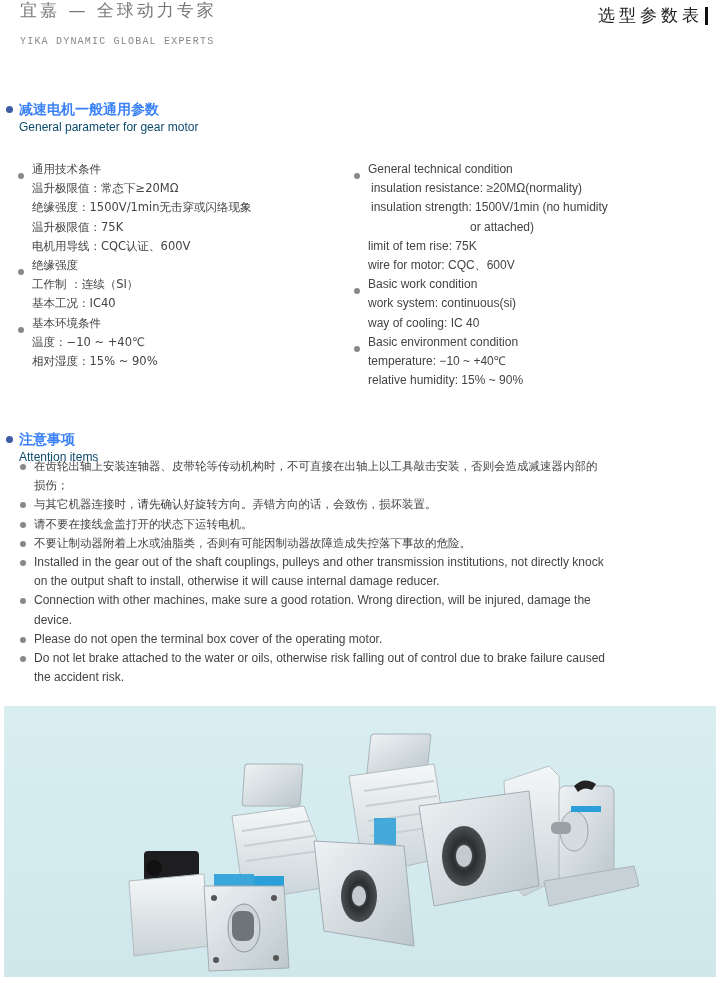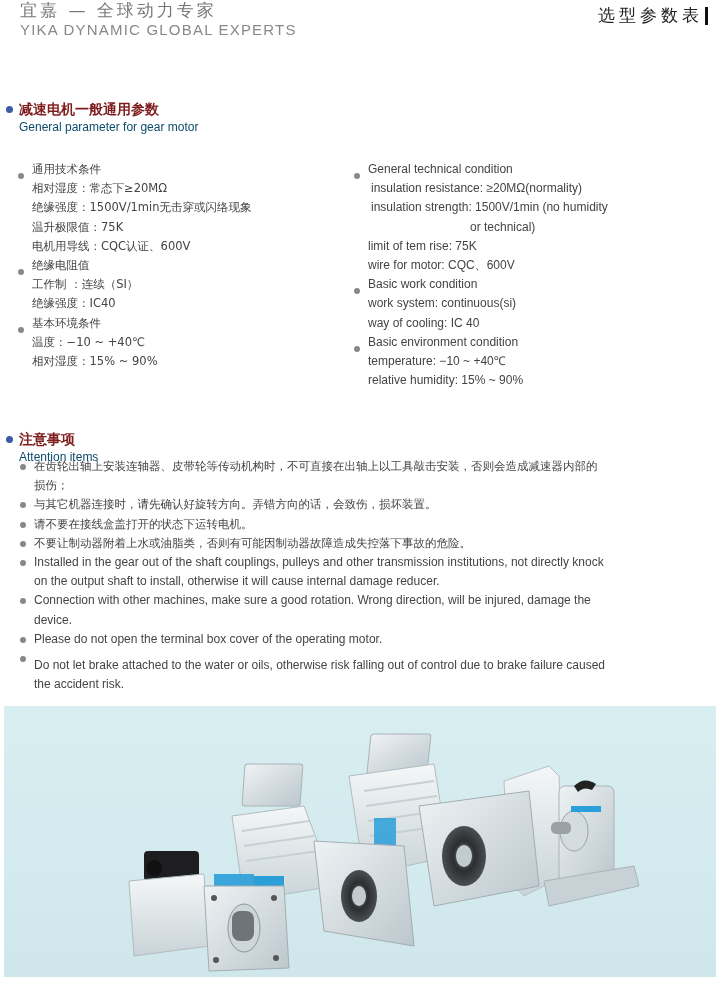--- a/index.html
+++ b/index.html
@@ -1,28 +1,28 @@
 <!DOCTYPE html>
 <html><head>
 <meta charset="utf-8">
 <style>
   * { margin: 0; padding: 0; box-sizing: border-box; }
   html, body { width: 720px; height: 983px; background: #ffffff; overflow: hidden; }
   body { position: relative; font-family: "DejaVu Sans", "Liberation Sans", sans-serif; color: #333; }
 
   .brand { position: absolute; left: 20px; top: 0px; }
   .brand-cn { font-size: 17px; color: #777; letter-spacing: 3px; line-height: 20px; font-family: "DejaVu Sans", sans-serif; }
-  .brand-en { font-size: 15px; color: #888; letter-spacing: 1.2px; line-height: 12px; margin-top: 4px; font-family: Liberation Sans, sans-serif; }
+  .brand-en { font-size: 10px; color: #888; letter-spacing: 1.2px; line-height: 12px; margin-top: 16px; font-family: Liberation Mono, monospace; }
 
   .page-tag { position: absolute; right: 12px; top: 4px; font-size: 17px; color: #222; letter-spacing: 4px; font-family: "DejaVu Serif", serif; display: flex; align-items: center; }
   .page-tag .bar { display: inline-block; width: 3px; height: 18px; background: #111; margin-left: 2px; }
 
   .section-head { position: absolute; left: 6px; display: flex; align-items: flex-start; }
   .section-dot { width: 7px; height: 7px; border-radius: 50%; background: #3b5ba5; margin-top: 6px; margin-right: 6px; flex: none; }
-  .section-title-cn { font-size: 14px; font-weight: bold; color: #7f1d1d; line-height: 18px; }
+  .section-title-cn { font-size: 14px; font-weight: bold; color: #3b82f6; line-height: 18px; }
   .section-title-en { font-size: 12px; color: #0c4a6e; line-height: 18px; font-family: "Liberation Sans", sans-serif; }
 
   .col { position: absolute; font-size: 11.5px; line-height: 19.2px; color: #444; }
   .col .grp { display: flex; align-items: flex-end; }
   .col .bul { width: 6px; height: 6px; border-radius: 50%; background: #888; margin-top: 7px; margin-right: 8px; flex: none; }
   .col .line { padding-left: 14px; white-space: nowrap; }
   .col .grp-label { white-space: nowrap; }
   .col-en { font-family: "Liberation Sans", sans-serif; font-size: 12px; }
   .col-en .line.indent { padding-left: 17px; }
   .col-en .line.indent2 { padding-left: 116px; }
@@ -53,46 +53,46 @@
     <div class="section-title-cn">减速电机一般通用参数</div>
     <div class="section-title-en">General parameter for gear motor</div>
   </div>
 </div>
 
 <div class="col" style="left:18px; top:160px;">
   <div class="grp">
     <span class="bul"></span>
     <span class="grp-label">通用技术条件</span>
   </div>
-  <div class="line">相对湿度：常态下≥20MΩ</div>
+  <div class="line">温升极限值：常态下≥20MΩ</div>
   <div class="line">绝缘强度：1500V/1min无击穿或闪络现象</div>
   <div class="line">温升极限值：75K</div>
   <div class="line">电机用导线：CQC认证、600V</div>
   <div class="grp">
     <span class="bul"></span>
-    <span class="grp-label">绝缘电阻值</span>
+    <span class="grp-label">绝缘强度</span>
   </div>
   <div class="line">工作制 ：连续（SI）</div>
-  <div class="line">绝缘强度：IC40</div>
+  <div class="line">基本工况：IC40</div>
   <div class="grp">
     <span class="bul"></span>
     <span class="grp-label">基本环境条件</span>
   </div>
   <div class="line">温度：−10 ~ +40℃</div>
   <div class="line">相对湿度：15% ~ 90%</div>
 </div>
 
 <div class="col col-en" style="left:354px; top:160px;">
   <div class="grp">
     <span class="bul"></span>
     <span class="grp-label">General technical condition</span>
   </div>
   <div class="line indent">insulation resistance: ≥20MΩ(normality)</div>
   <div class="line indent">insulation strength:  1500V/1min (no humidity</div>
-  <div class="line indent2">or technical)</div>
+  <div class="line indent2">or attached)</div>
   <div class="line">limit of tem rise:  75K</div>
   <div class="line">wire for motor:  CQC、600V</div>
   <div class="grp">
     <span class="bul"></span>
     <span class="grp-label">Basic work condition</span>
   </div>
   <div class="line">work system:  continuous(si)</div>
   <div class="line">way of cooling:  IC 40</div>
   <div class="grp">
     <span class="bul"></span>
@@ -134,21 +134,21 @@
   <div class="item en">
     <span class="bul"></span>
     <span class="txt" style="padding-right:15px;">Connection with other machines, make sure a good rotation. Wrong direction, will be injured, damage the device.</span>
   </div>
   <div class="item en">
     <span class="bul"></span>
     <span class="txt">Please do not open the terminal box cover of the operating motor.</span>
   </div>
   <div class="item en">
     <span class="bul"></span>
-    <span class="txt" style="padding-right:15px;margin-top:7px;">Do not let brake attached to the water or oils, otherwise risk falling out of control due to brake failure caused the accident risk.</span>
+    <span class="txt" style="padding-right:15px;">Do not let brake attached to the water or oils, otherwise risk falling out of control due to brake failure caused the accident risk.</span>
   </div>
 </div>
 
 <div class="photo">
   <svg width="712" height="271" viewBox="0 0 712 271">
     <defs>
       <linearGradient id="body" x1="0" y1="0" x2="0" y2="1">
         <stop offset="0" stop-color="#f4f7f8"></stop>
         <stop offset="1" stop-color="#c9d3d7"></stop>
       </linearGradient>

